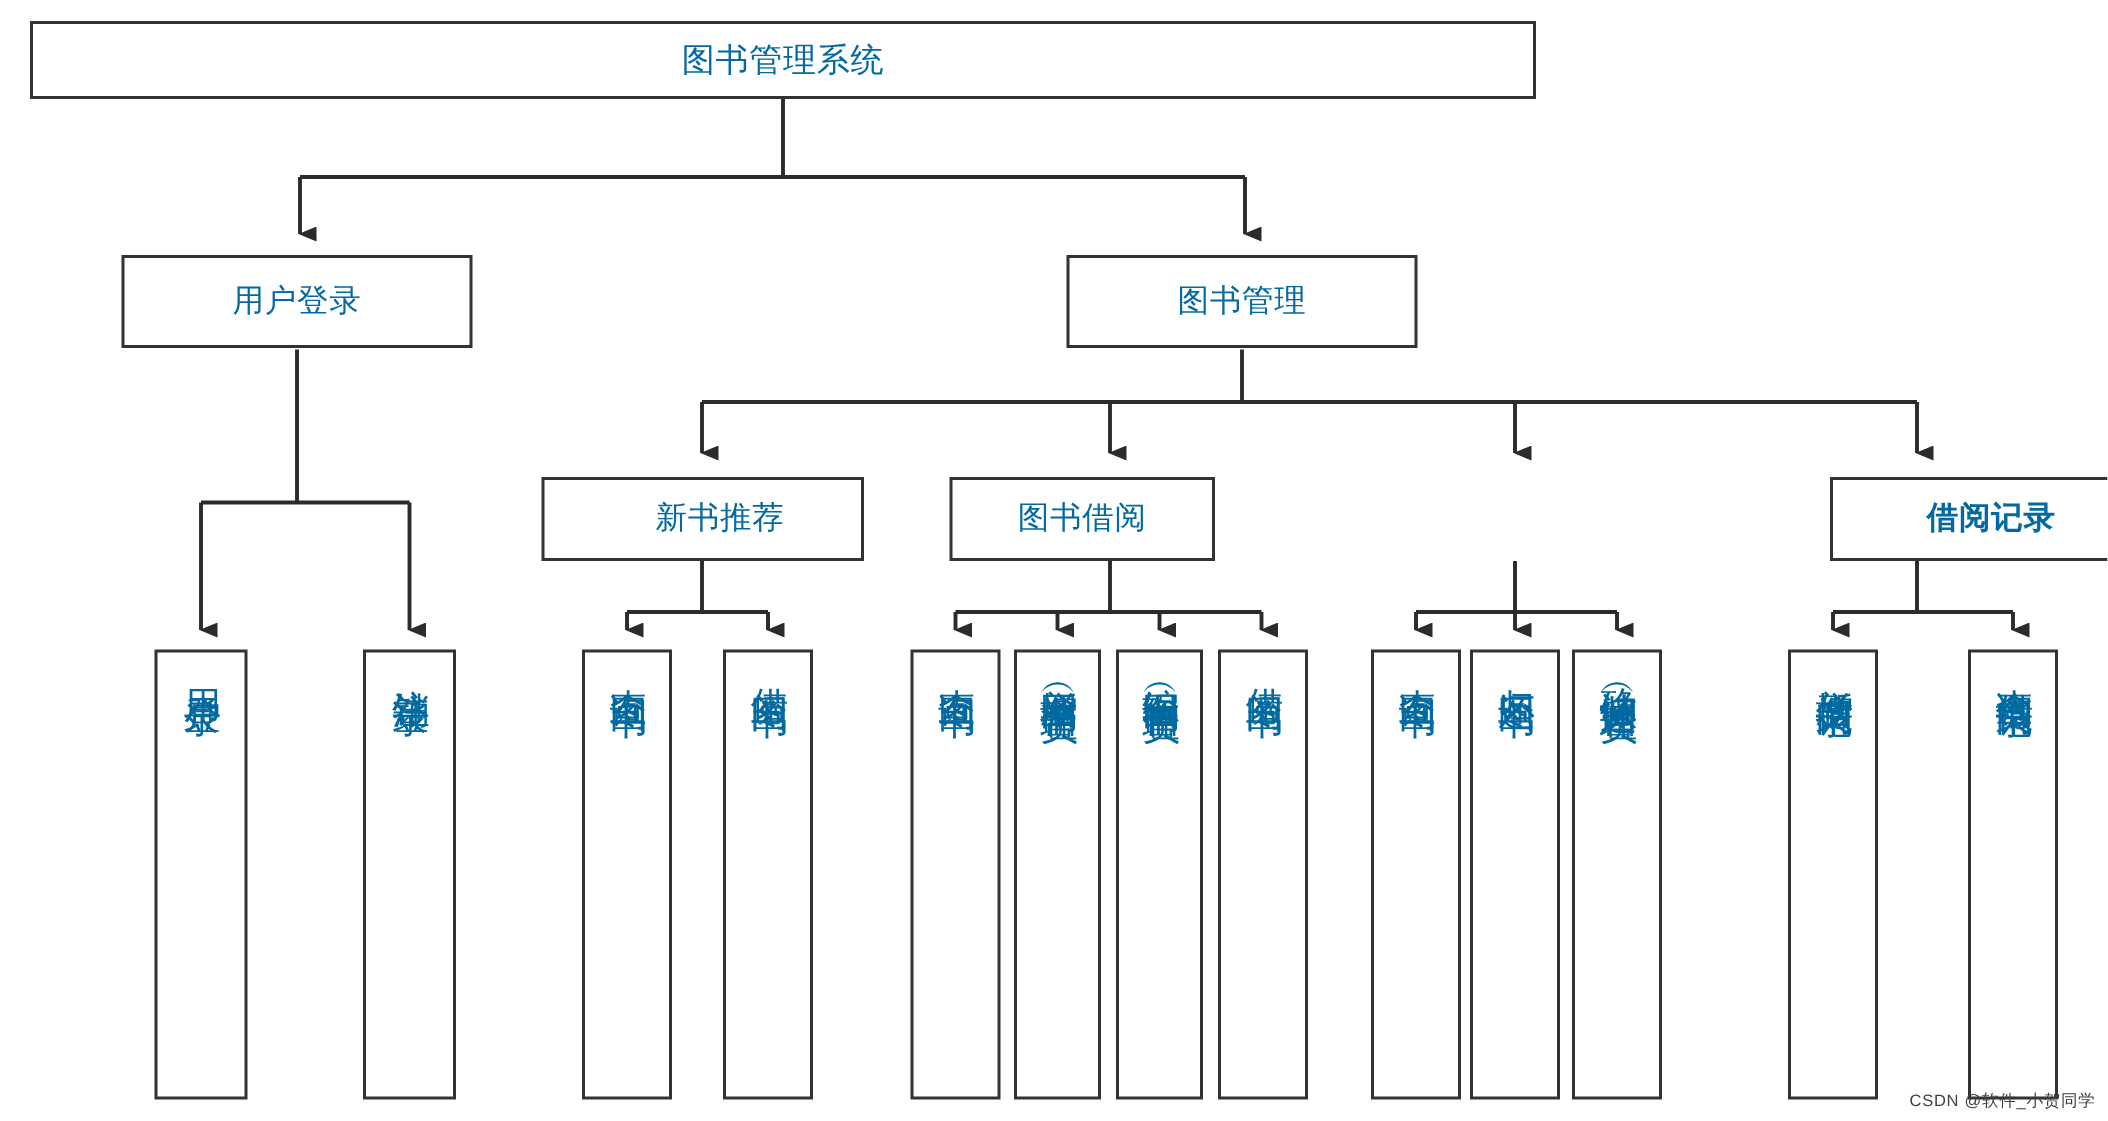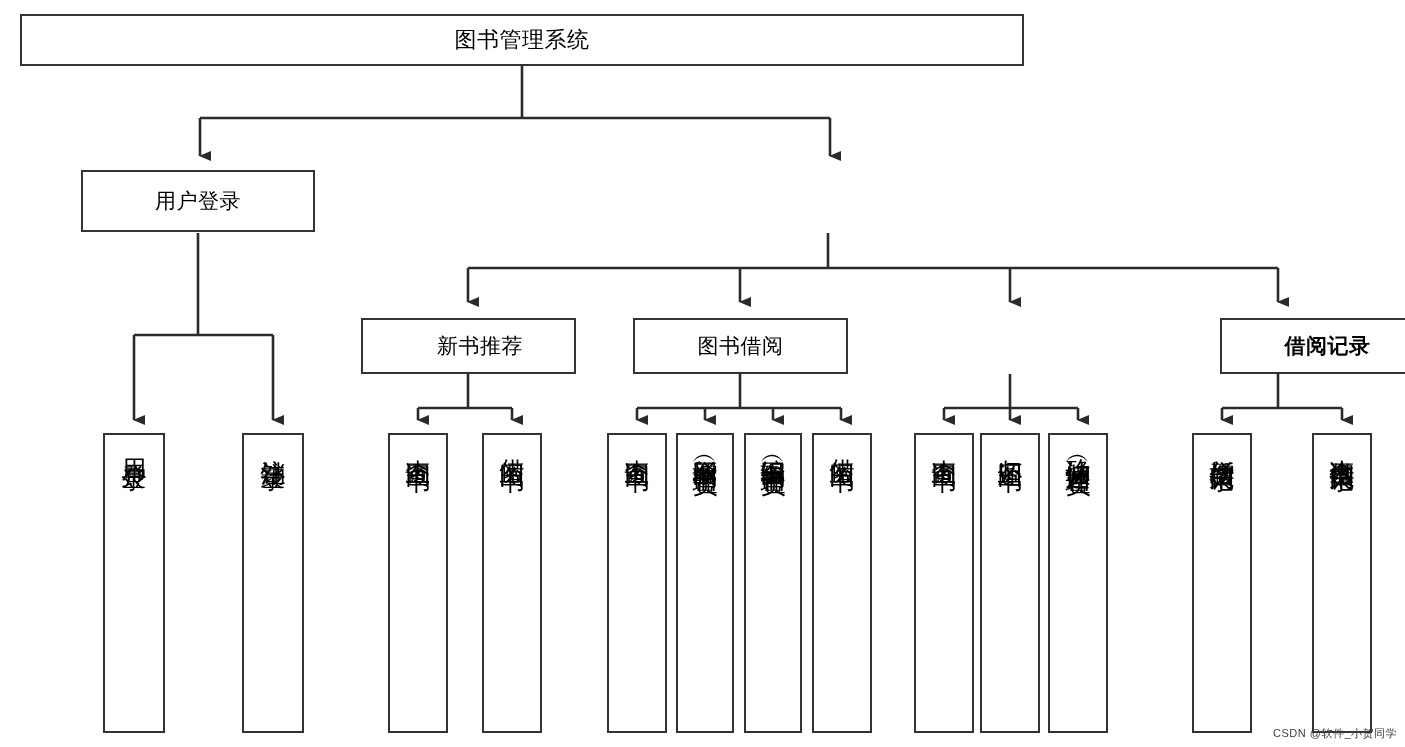--- a/index.html
+++ b/index.html
@@ -26,21 +26,21 @@
     pointer-events: none;
   }
   .node {
     position: absolute;
     box-sizing: border-box;
     background: #ffffff;
     border: 2px solid #333333;
     display: flex;
     align-items: center;
     justify-content: center;
-    color: #000000;
+    color: #0369a1;
   }
   .node .label {
     display: block;
     text-align: center;
     line-height: 1.18;
   }
   .node.horiz .label {
     writing-mode: horizontal-tb;
     font-size: 21px;
     letter-spacing: 0.5px;
@@ -128,25 +128,28 @@
     </g>
   </svg>
 
   <div class="node horiz root" style="left:20px; top:14px; width:1004px; height:52px;">
     <span class="label">图书管理系统</span>
   </div>
 
   <div class="node horiz" style="left:81px; top:170px; width:234px; height:62px;">
     <span class="label">用户登录</span>
   </div>
+  <div class="node horiz" style="left:711px; top:170px; width:234px; height:62px;">
+    <span class="label">图书管理</span>
+  </div>
 
   <div class="node horiz" style="left:361px; top:318px; width:215px; height:56px;padding-left:23px;">
     <span class="label">新书推荐</span>
   </div>
-  <div class="node horiz" style="left:633px; top:318px; width:215px; height:56px;">
+  <div class="node horiz" style="left:633px; top:318px; width:177px; height:56px;">
     <span class="label">图书借阅</span>
   </div>
   <div class="node horiz" style="left:1220px; top:318px; width:215px; height:56px;font-weight:bold;">
     <span class="label">借阅记录</span>
   </div>
 
   <div class="node vert" style="left:103px; top:433px; width:62px; height:300px;">
     <span class="label">用户登录</span>
   </div>
   <div class="node vert" style="left:242px; top:433px; width:62px; height:300px;">

